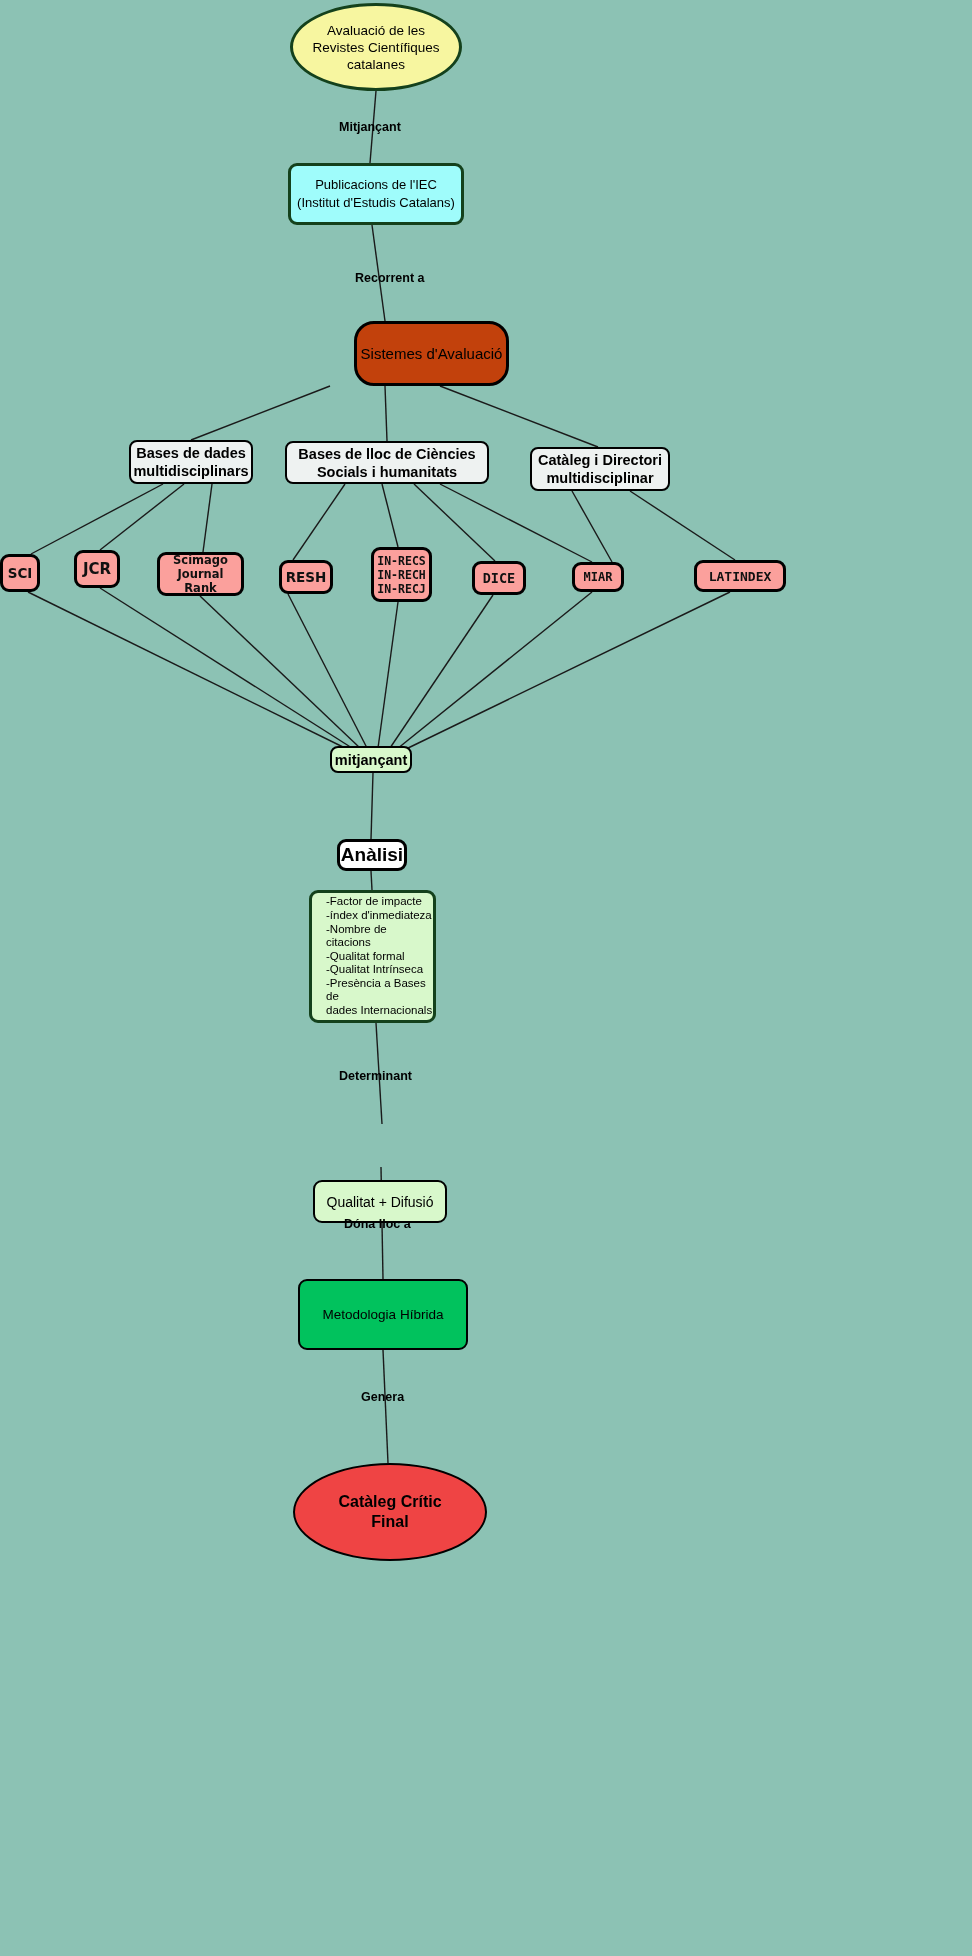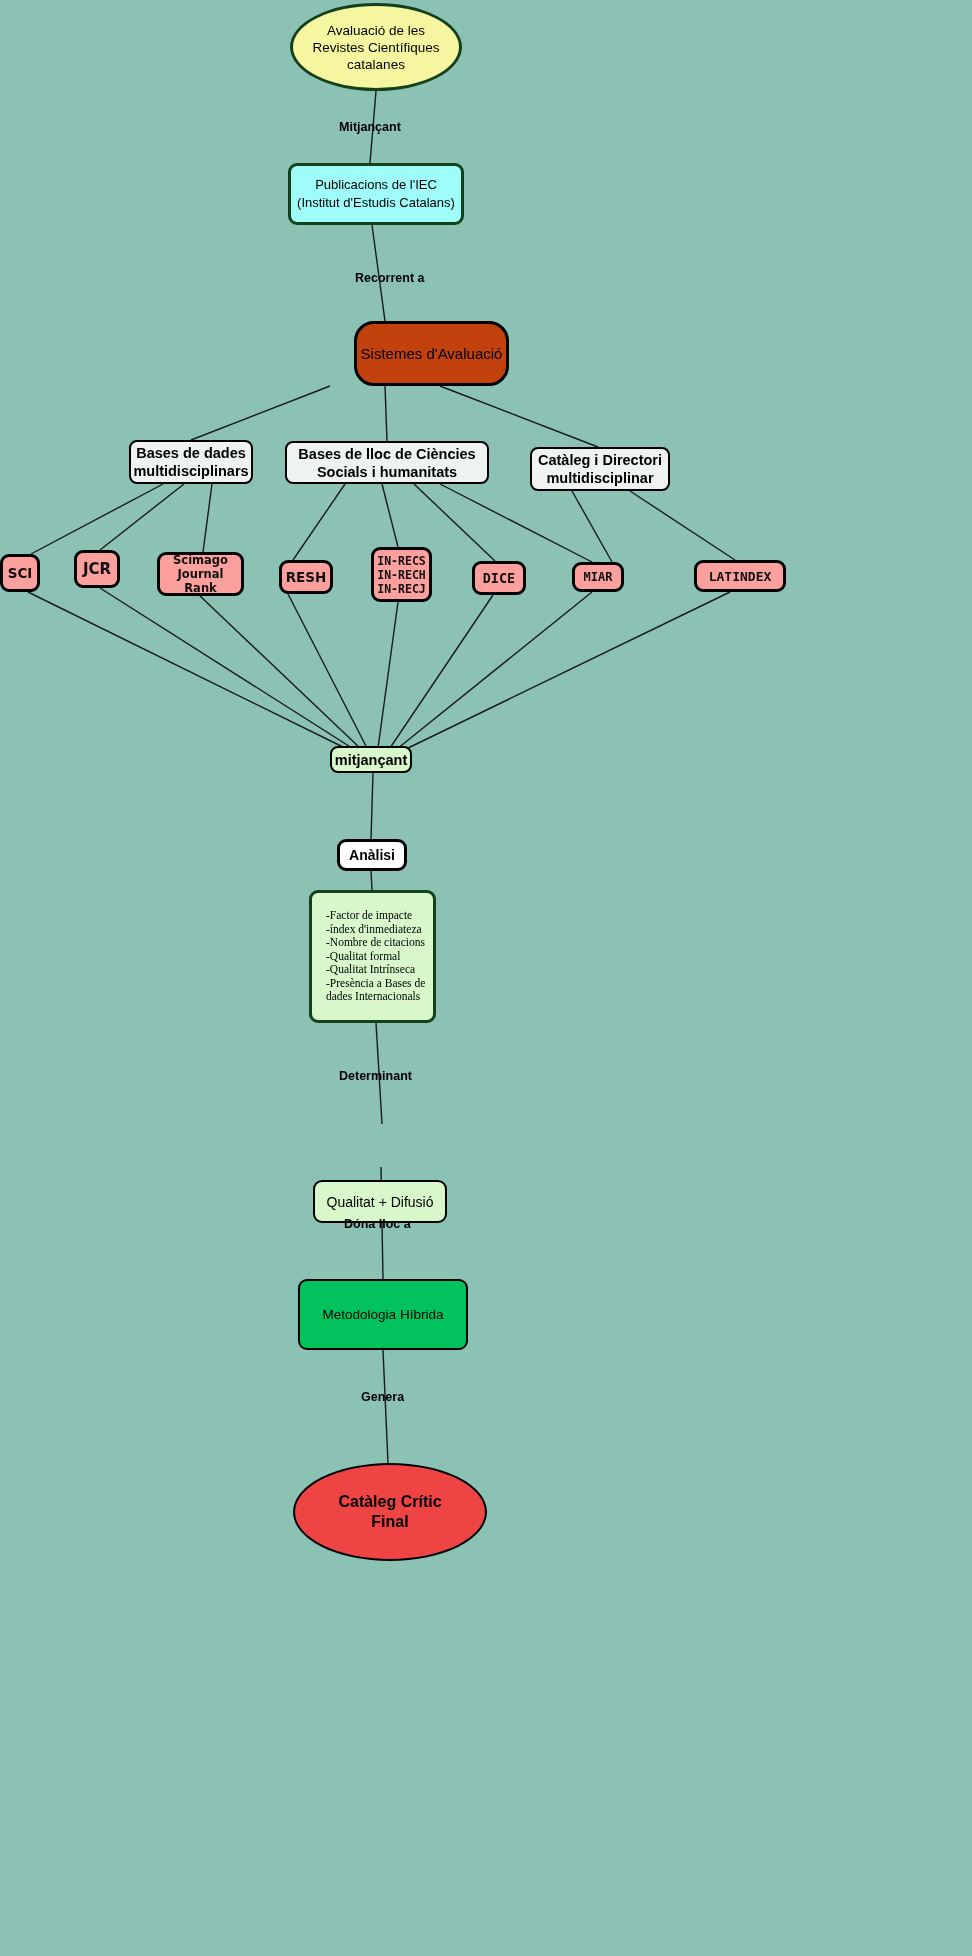--- a/index.html
+++ b/index.html
@@ -107,36 +107,36 @@
     font-weight: bold;
     font-size: 14.5px;
   }
   
   .n-analisi {
     left: 337px; top: 839px; width: 70px; height: 32px;
     background: #ffffff;
     border: 3px solid #000;
     border-radius: 9px;
     font-weight: bold;
-    font-size: 14px;
+    font-size: 19px;
   }
   
   .n-criteris {
     left: 309px; top: 890px; width: 127px; height: 133px;
     background: #d8f8cb;
     border: 3px solid #14411c;
     border-radius: 9px;
     justify-content: flex-start;
     align-items: center;
     padding-left: 14px;
     text-align: left;
     font-size: 11.5px;
     line-height: 13.6px;
   }
-  .n-criteris .txt { text-align: left; font-family: Liberation Serif, serif; }
+  .n-criteris .txt { text-align: left; }
   
   .n-qualitat {
     left: 313px; top: 1180px; width: 134px; height: 43px;
     background: #d8f8cb;
     border: 2px solid #000;
     border-radius: 9px;
     font-size: 14px;
   }
   
   .n-metod {

